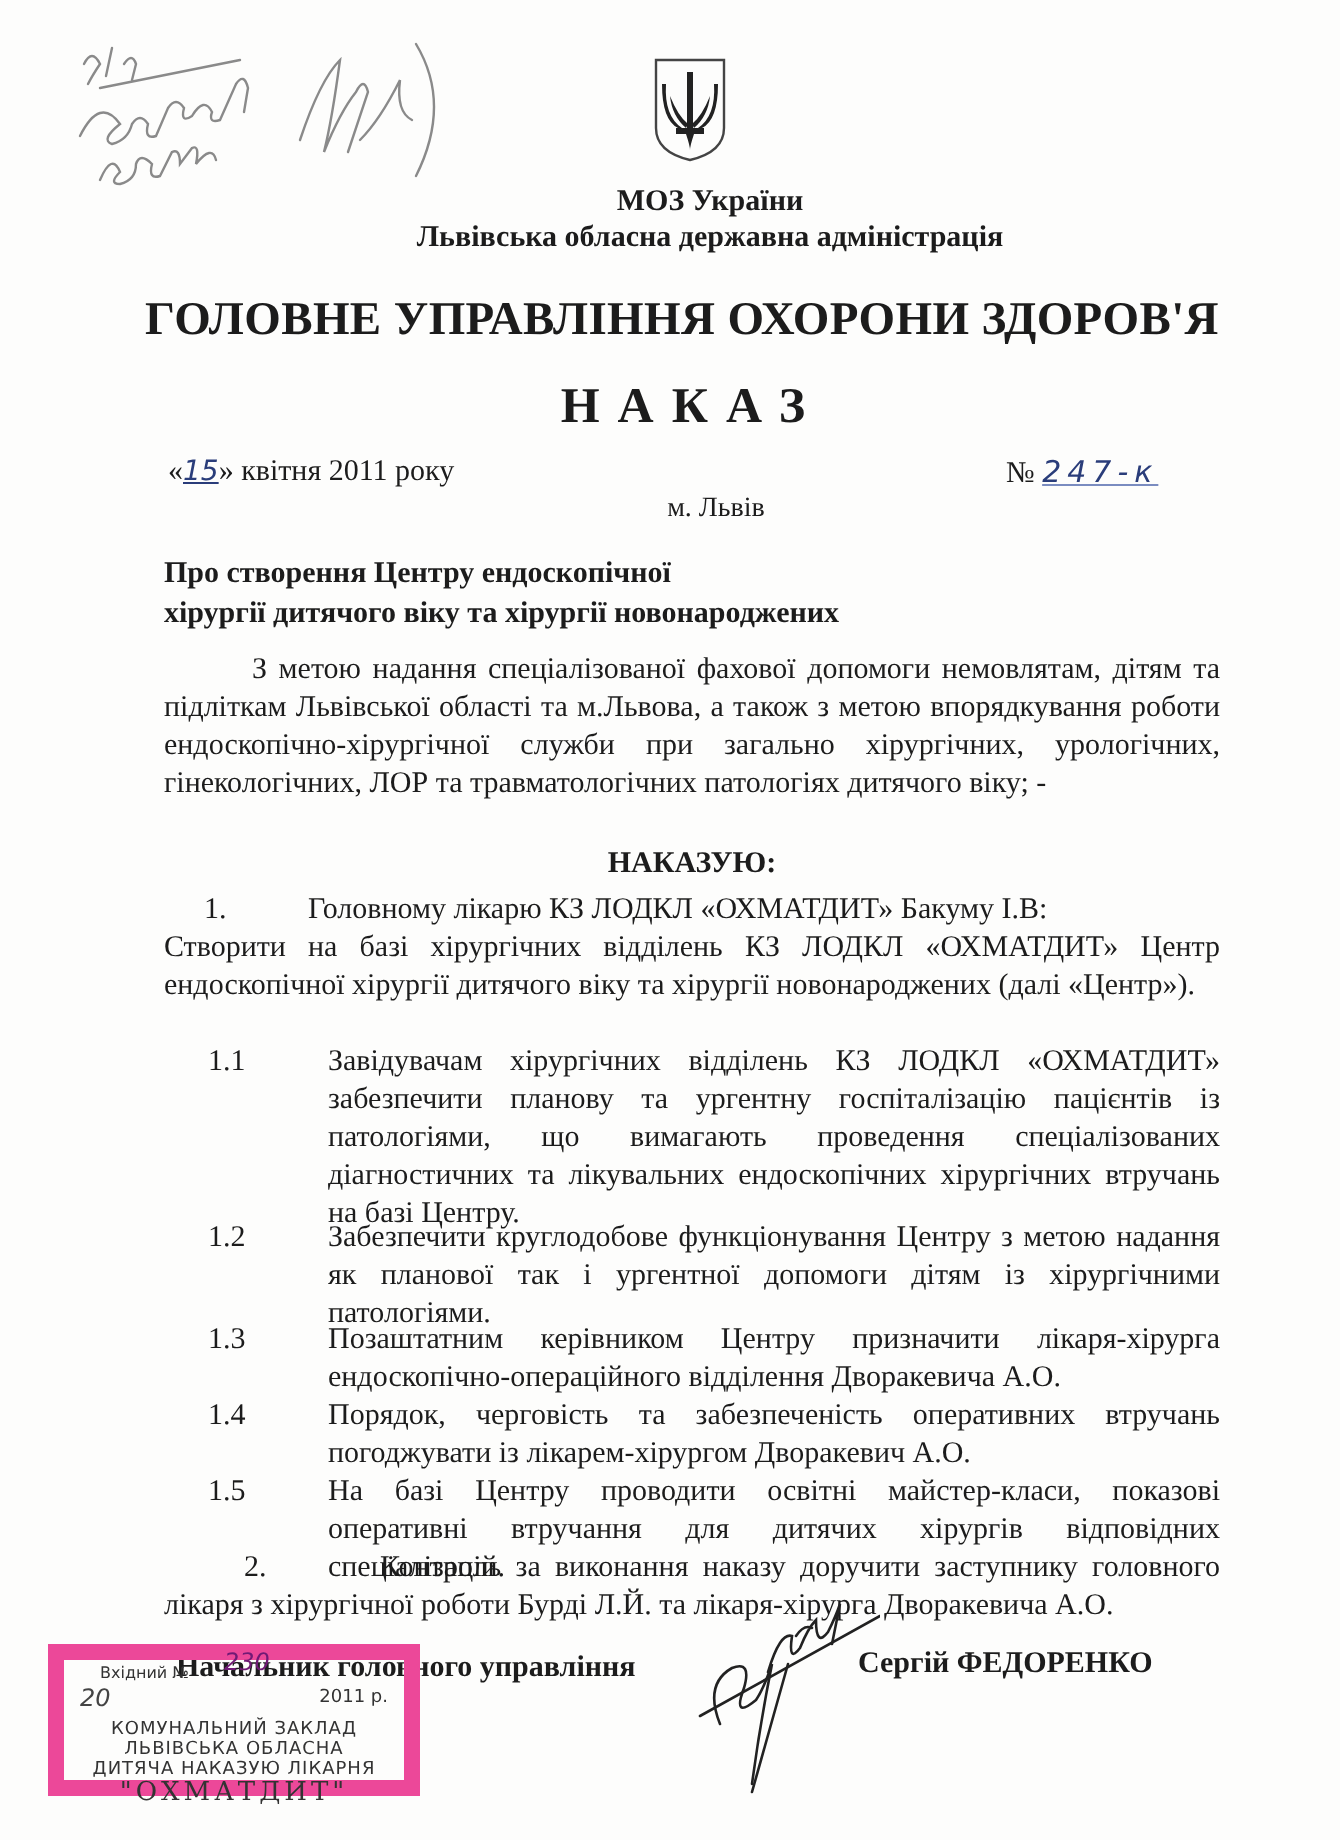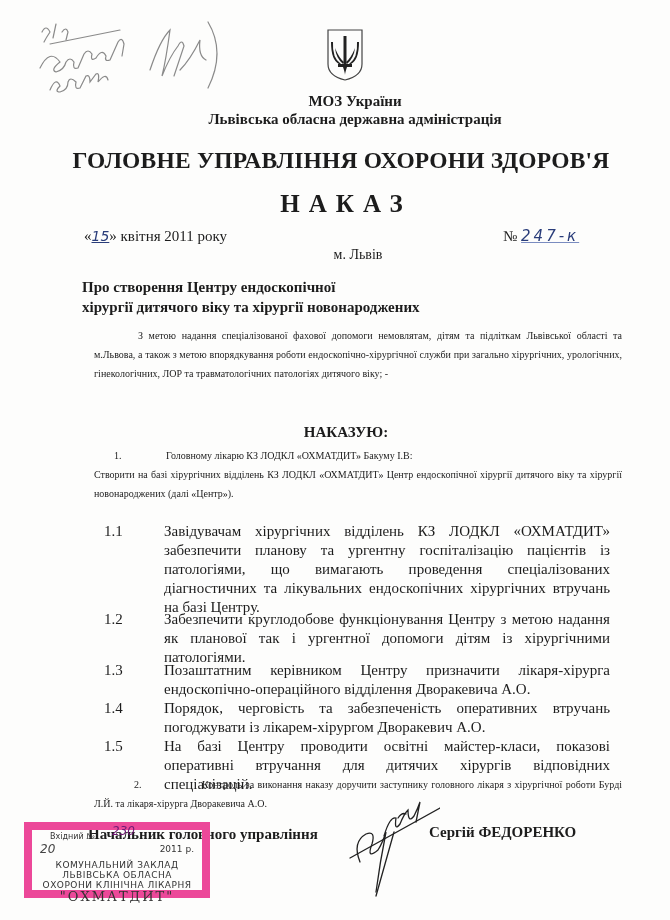--- a/index.html
+++ b/index.html
@@ -25,21 +25,21 @@
   .order-title { top: 190px; left: 0; width: 670px; text-align: center; font-weight: bold; font-size: 25px; letter-spacing: 9px; padding-left: 22px; box-sizing: border-box; }
 
   .date { top: 228px; left: 84px; font-size: 15px; }
   .date .hw { font-family: "DejaVu Sans", sans-serif; font-style: italic; color: #2a3d7a; text-decoration: underline; font-size: 14px; }
   .num { top: 227px; left: 503px; font-size: 15px; }
   .num .hw { font-family: "DejaVu Sans", sans-serif; font-style: italic; color: #2a3d7a; font-size: 15px; letter-spacing: 3px; text-decoration: underline; text-decoration-color: #7a8cc0; }
   .city { top: 247px; left: 0; width: 670px; text-align: center; font-size: 14px; padding-left: 14px; box-sizing: border-box; margin-left: 16px; }
 
   .subject { top: 277px; left: 82px; font-weight: bold; font-size: 15px; line-height: 20px; }
 
-  .body { left: 94px; width: 528px; font-size: 10px; line-height: 19px; text-align: justify; }
+  .body { left: 82px; width: 528px; font-size: 15px; line-height: 19px; text-align: justify; }
   .preamble { top: 326px; text-indent: 44px; }
 
   .nakazuyu { top: 424px; left: 0; width: 670px; text-align: center; font-weight: bold; font-size: 15px; padding-left: 22px; box-sizing: border-box; }
 
   .item1 { top: 446px; }
   .item1 .head { display: block; padding-left: 20px; }
   .item1 .head .n { display: inline-block; width: 52px; }
   .sub { left: 82px; width: 528px; font-size: 15px; line-height: 19px; }
   .sub .n { position: absolute; left: 22px; top: 0; }
   .sub .t { display: block; margin-left: 82px; text-align: justify; }
@@ -167,17 +167,17 @@
   </div>
   <div class="abs signer-name">Сергій ФЕДОРЕНКО</div>
 
   <div class="abs stamp">
     <span class="inc">Вхідний №</span>
     <span class="reg">230</span>
     <span class="dt">20</span>
     <span class="yr"><span>2011</span> <span>р.</span></span>
     <span class="l l1">КОМУНАЛЬНИЙ ЗАКЛАД</span>
     <span class="l l2">ЛЬВІВСЬКА ОБЛАСНА</span>
-    <span class="l l3">ОХОРОНИ КЛІНІЧНА ЛІКАРНЯ</span>
+    <span class="l l3">ДИТЯЧА НАКАЗУЮ ЛІКАРНЯ</span>
     <span class="l l4">"ОХМАТДИТ"</span>
   </div>
 
 </div>
 
 </body></html>

